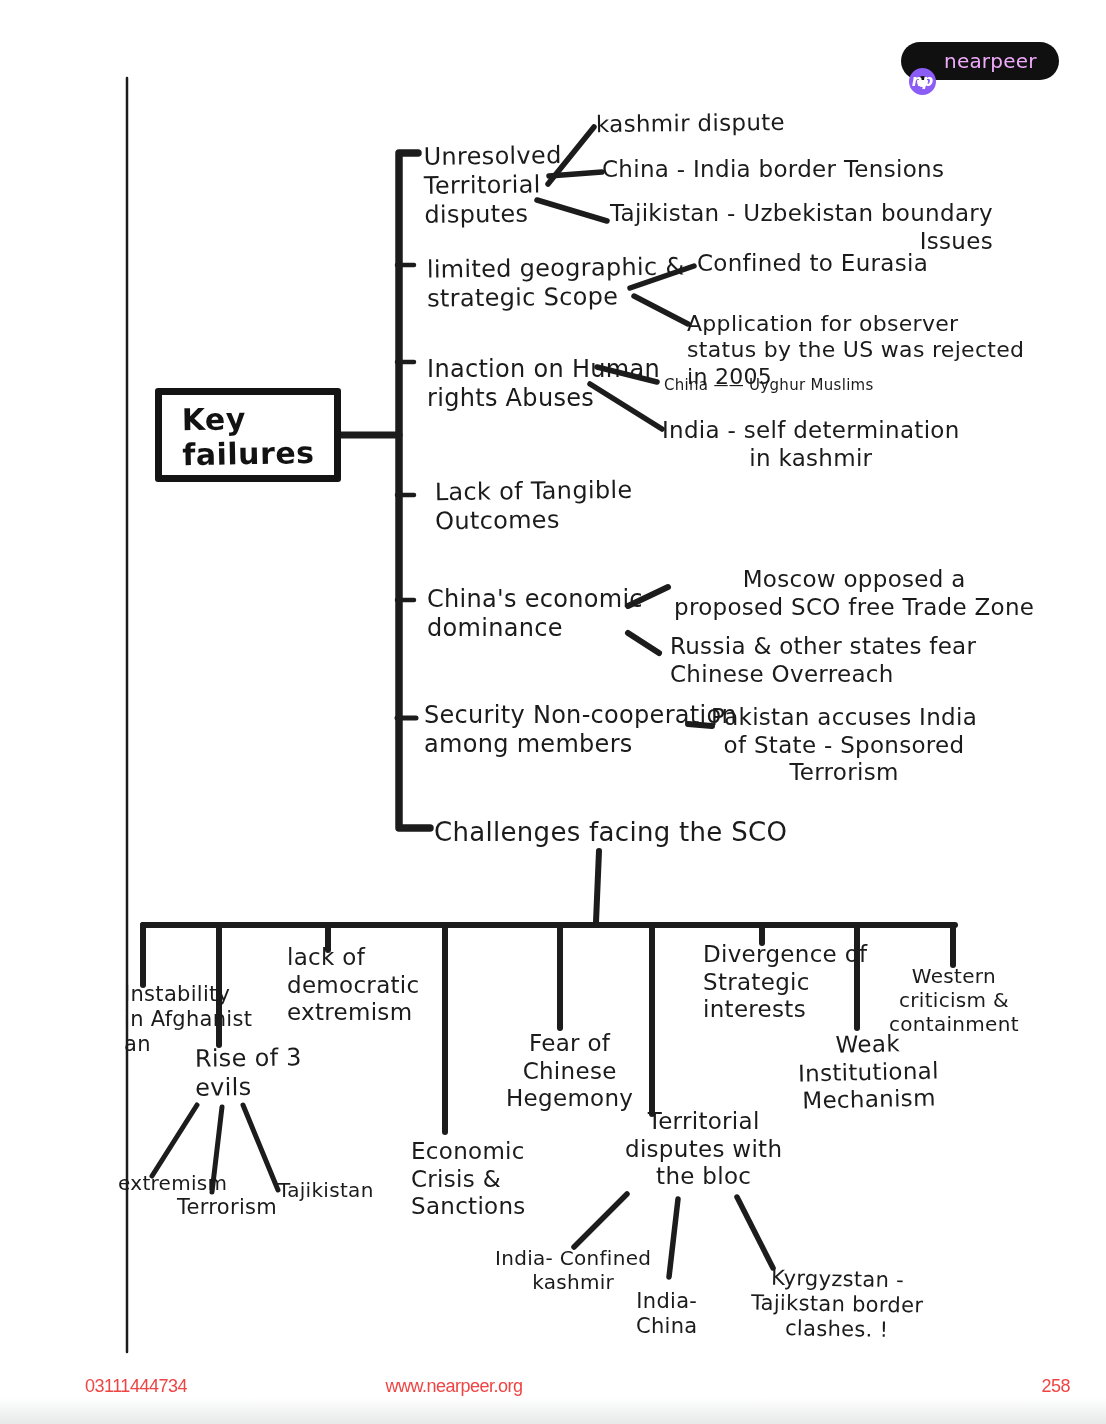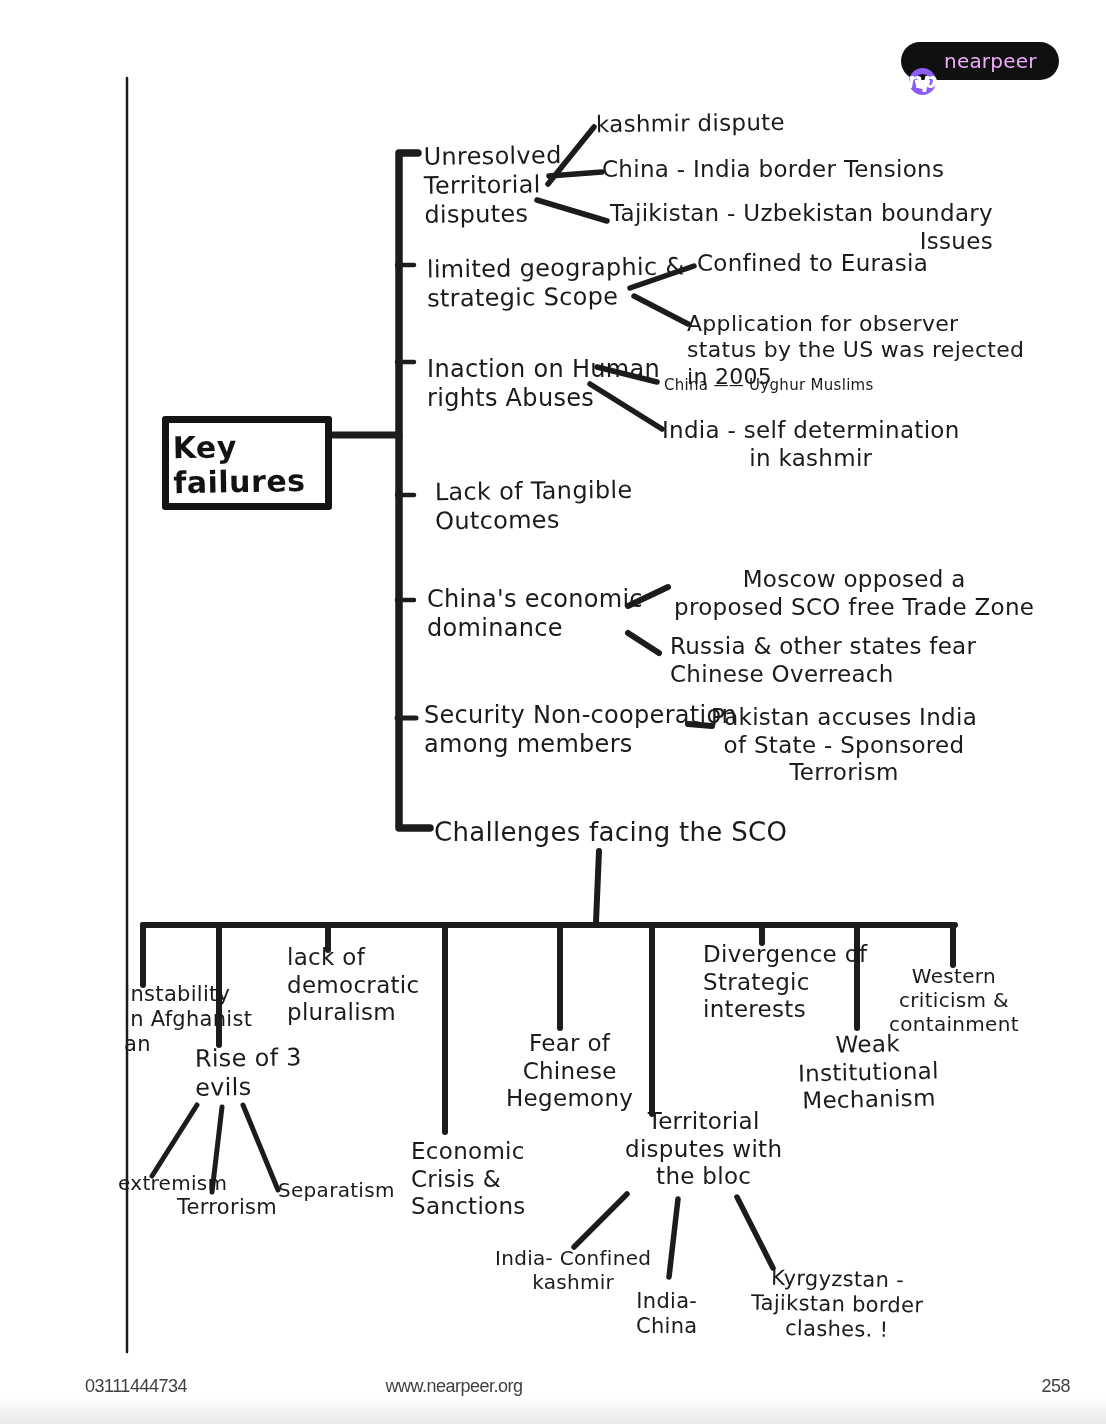--- a/index.html
+++ b/index.html
@@ -16,46 +16,45 @@
     white-space:pre-line;
     line-height:1.2;
     letter-spacing:.3px;
   }
   .ctr{text-align:center;}
   .rgt{text-align:right;}
   .t-l{transform:rotate(-1.3deg);}
   .t-s{transform:rotate(-.7deg);}
   .t-r{transform:rotate(1deg);}
   .root-box{
-    position:absolute;left:162px;top:388px;width:152px;height:74px;
+    position:absolute;left:155px;top:388px;width:152px;height:74px;
     border:7px solid #141414;border-radius:3px;background:#fff;
-    padding:6px 0 0 4px;
-    margin-top:28px;
+    padding:6px 0 0 20px;
   }
   .root-box .root-label{
     font-size:30px;font-weight:700;color:#121212;
     transform:rotate(-1deg);letter-spacing:.5px;
     font-family:"DejaVu Sans",sans-serif;
   }
   .logo-pill{
     position:absolute;left:901px;top:42px;width:158px;height:38px;
     background:#101010;border-radius:19px;
     display:flex;align-items:center;gap:8px;padding:0 14px 0 8px;
     box-sizing:border-box;
   }
   .logo-mono{
     width:27px;height:27px;border-radius:50%;
-    border:6px solid #8b5cf6;box-sizing:border-box;
-    color:#fff;font-size:21px;font-weight:700;font-style:italic;
+    border:8px solid #8b5cf6;box-sizing:border-box;
+    color:#fff;font-size:15px;font-weight:700;font-style:italic;
     display:flex;align-items:center;justify-content:center;
     font-family:"DejaVu Sans",sans-serif;line-height:1;margin-top:40px;
   }
   .logo-text{color:#f0abfc;font-size:20px;font-weight:400;letter-spacing:.2px;}
   .footer-item{
-    position:absolute;top:1376px;font-size:18px;color:#404040;
+    position:absolute;top:1376px;font-size:18px;color:#ef4444;
     font-family:"Liberation Sans",sans-serif;letter-spacing:-.5px;
   }
   .footer-phone{left:85px;}
   .footer-site{left:0;width:908px;text-align:center;}
   .footer-page{left:960px;width:110px;text-align:right;}
   .page-bottom{
     position:absolute;left:0;top:1398px;width:1106px;height:26px;
     background:linear-gradient(#ffffff,#e7e8e8);
   }
 </style>
@@ -164,24 +163,24 @@
 
 <div class="lbl" style="left:434px;top:817px;font-size:26px;">Challenges facing the SCO</div>
 
 <div class="lbl" style="left:124px;top:982px;font-size:21px;">Instability
 in Afghanist
 an</div>
 <div class="lbl t-s" style="left:195px;top:1044px;font-size:24px;">Rise of 3
 evils</div>
 <div class="lbl" style="left:118px;top:1171px;font-size:20px;">extremism</div>
 <div class="lbl" style="left:177px;top:1195px;font-size:21px;">Terrorism</div>
-<div class="lbl" style="left:278px;top:1178px;font-size:20px;">Separatism</div>
+<div class="lbl" style="left:278px;top:1178px;font-size:20px;">Tajikistan</div>
 <div class="lbl" style="left:287px;top:944px;font-size:23px;">lack of
 democratic
-pluralism</div>
+extremism</div>
 <div class="lbl" style="left:411px;top:1138px;font-size:23px;">Economic
 Crisis &amp;
 Sanctions</div>
 <div class="lbl ctr" style="left:506px;top:1030px;font-size:23px;">Fear of
 Chinese
 Hegemony</div>
 <div class="lbl ctr" style="left:625px;top:1108px;font-size:23px;">Territorial
 disputes with
 the bloc</div>
 <div class="lbl ctr" style="left:495px;top:1246px;font-size:20px;">India- Confined

